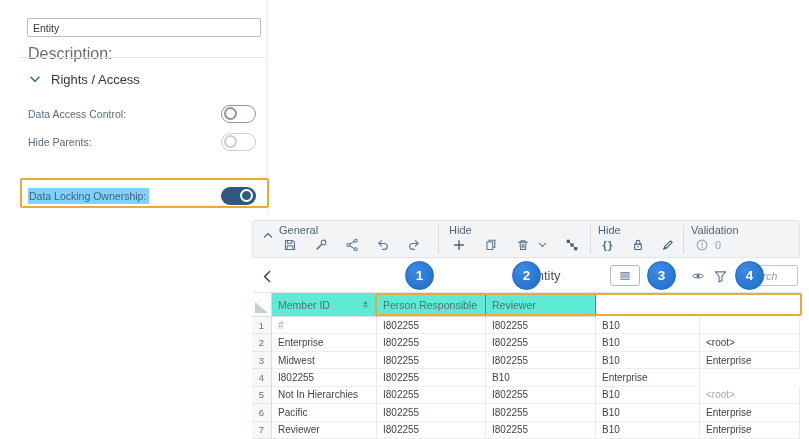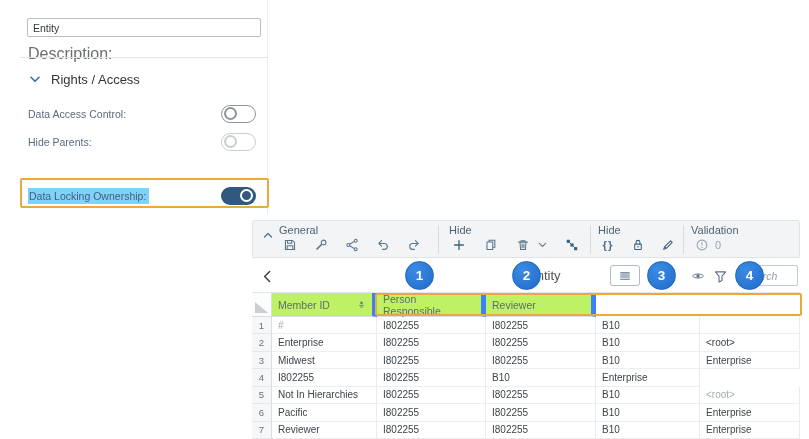--- a/index.html
+++ b/index.html
@@ -58,23 +58,23 @@
   #eye-btn { left:437px; top:9px; }
   #filter-btn { left:459px; top:9px; }
   .search-box { left:486px; top:7px; width:60px; height:21px; border:1px solid #c2cad2;
     border-radius:2px; font-size:10.5px; padding:0 5px; color:#32363a;
     font-family:"Liberation Sans", sans-serif; }
   .search-box::placeholder { font-style:italic; color:#95a0ab; }
 
   
   .tgrid { display:grid; grid-template-columns:20px 105px 109px 110px 104px 100px; }
   #header-row { left:0; top:73px; width:548px; height:24px; }
-  .hcell { border-right:5px solid #3b82f6; border-bottom:1px solid #d9dee2;
+  .hcell { border-right:1px solid #3b82f6; border-bottom:1px solid #d9dee2;
     display:flex; align-items:center; font-size:10.5px; color:#5f6b76;
-    padding:0 5px 0 6px; background:#bef264; height:24px; }
+    padding:0 5px 0 6px; background:#5eead4; height:24px; }
   .corner-cell { position:relative; background:#fbfcfc; border-right:1px solid #d9dde1;
     border-bottom:1px solid #d9dee2; }
   .corner-tri { position:absolute; left:3px; bottom:3px; width:13px; height:11px;
     background:#c9ced3; clip-path:polygon(0 0, 100% 100%, 0 100%); }
   #body-rows { left:0; top:97px; width:548px; }
   .trow { height:17.43px; }
   .cell { border-right:1px solid #e9eced; border-bottom:1px solid #eceeef;
     font-size:10px; color:#3d444b; display:flex; align-items:center; padding:0 6px;
     overflow:hidden; white-space:nowrap; background:#fff; }
   .numcell { background:#f6f7f8; border-right:1px solid #d9dde1;

